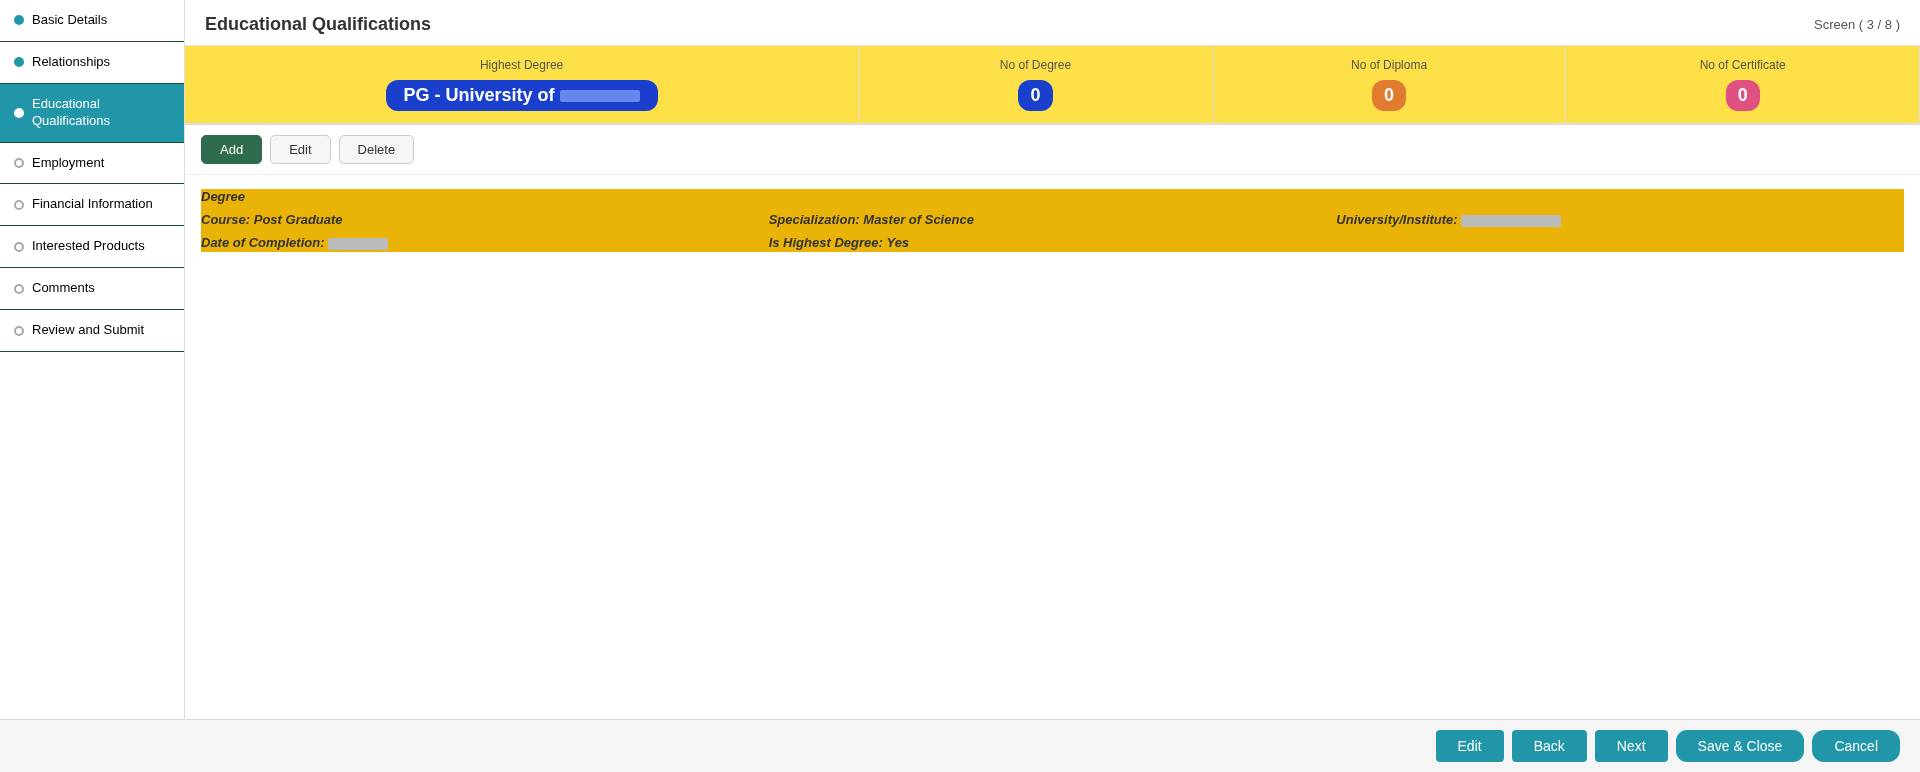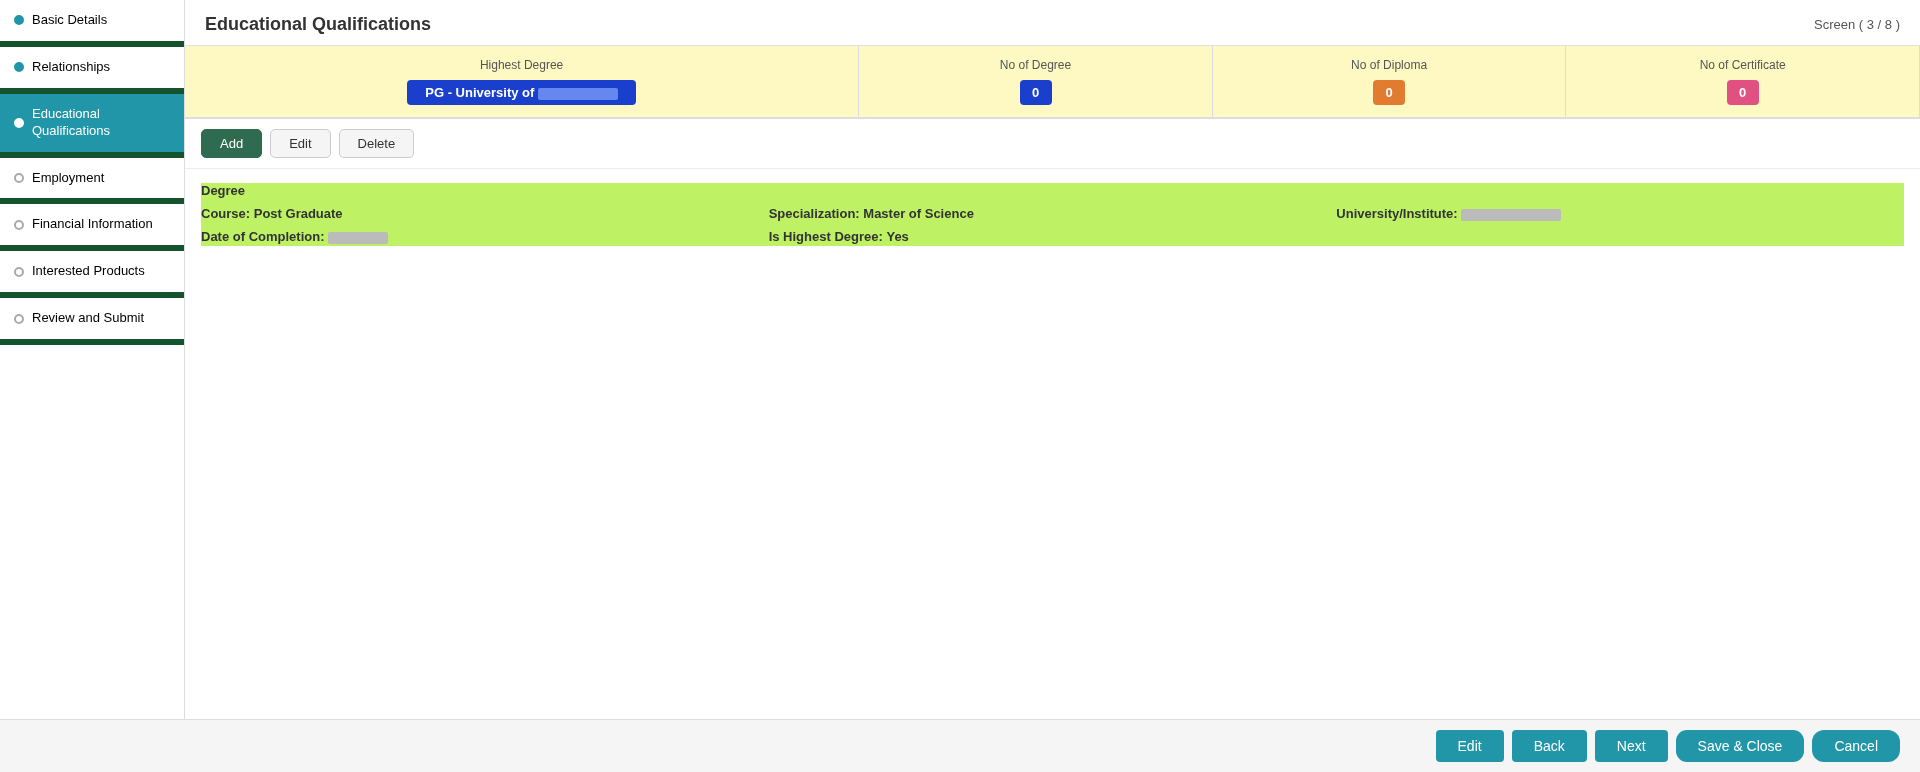--- a/index.html
+++ b/index.html
@@ -2,56 +2,56 @@
 <html><head>
   <meta charset="utf-8">
   <style>
     * { box-sizing: border-box; margin: 0; padding: 0; }
     body { font-family: Arial, sans-serif; font-size: 13px; background: #f0f0f0; height: 772px; overflow: hidden; display: flex; flex-direction: column; }
 
     .main-container { display: flex; flex: 1; overflow: hidden; }
 
     
     .sidebar { width: 185px; background: #fff; border-right: 1px solid #ddd; display: flex; flex-direction: column; overflow-y: auto; }
-    .sidebar-item { padding: 12px 14px; display: flex; align-items: center; gap: 8px; cursor: pointer; border-bottom: 6px solid #14532d; }
+    .sidebar-item { padding: 12px 14px; display: flex; align-items: center; gap: 8px; cursor: pointer; border-bottom: 1px solid #14532d; }
     .sidebar-item.active { background: #2196a8; color: #fff; }
     .sidebar-item .dot { width: 10px; height: 10px; border-radius: 50%; border: 2px solid #aaa; flex-shrink: 0; }
     .sidebar-item.active .dot { background: #fff; border-color: #fff; }
     .sidebar-item.info .dot { background: #2196a8; border-color: #2196a8; }
     .sidebar-item.active .dot { background: #fff; border-color: #fff; }
     .sidebar-label { font-size: 13px; line-height: 1.3; }
 
     
     .content { flex: 1; background: #fff; display: flex; flex-direction: column; overflow: hidden; }
 
     .content-header { padding: 14px 20px 10px; display: flex; justify-content: space-between; align-items: center; border-bottom: 1px solid #e0e0e0; }
     .content-header h2 { font-size: 18px; font-weight: 600; color: #333; }
     .screen-info { font-size: 13px; color: #555; }
 
     
-    .stats-bar { display: flex; align-items: center; border-bottom: 2px solid #ddd; background: #fef9c3; }
+    .stats-bar { display: flex; align-items: center; border-bottom: 2px solid #ddd; background: #fde047; }
     .stats-cell { flex: 1; padding: 12px 16px; display: flex; flex-direction: column; align-items: center; justify-content: center; border-right: 1px solid #ddd; text-align: center; }
     .stats-cell:first-child { flex: 2; align-items: center; }
     .stats-cell-label { font-size: 12px; color: #555; margin-bottom: 8px; }
-    .stats-badge { padding: 5px 18px; border-radius: 4px; font-size: 13px; font-weight: bold; color: #fff; }
+    .stats-badge { padding: 5px 18px; border-radius: 12px; font-size: 18px; font-weight: bold; color: #fff; }
     .badge-blue { background: #1a3fcc; }
     .badge-navy { background: #1a3fcc; padding: 5px 12px; min-width: 32px; text-align: center; }
     .badge-orange { background: #e07b30; padding: 5px 12px; min-width: 32px; text-align: center; }
     .badge-pink { background: #e05080; padding: 5px 12px; min-width: 32px; text-align: center; }
 
     
     .toolbar { padding: 10px 16px; display: flex; gap: 8px; border-bottom: 1px solid #eee; }
     .btn { padding: 6px 18px; border: 1px solid #ccc; border-radius: 5px; cursor: pointer; font-size: 13px; }
     .btn-add { background: #2f6b4f; color: #fff; border-color: #2f6b4f; }
     .btn-edit { background: #f5f5f5; color: #333; }
     .btn-delete { background: #f5f5f5; color: #333; }
 
     
     .record-area { flex: 1; padding: 14px 16px; overflow-y: auto; }
-    .record-card { background: #bef264; }
+    .record-card { background: #eab308; font-style: italic; }
     .record-type { font-size: 13px; font-weight: bold; color: #333; margin-bottom: 6px; }
     .record-fields { display: grid; grid-template-columns: 1fr 1fr 1fr; gap: 4px 0; }
     .record-field { font-size: 13px; color: #555; padding: 2px 0; }
     .record-field span { color: #333; font-weight: 600; }
     .redacted { display: inline-block; background: #bbb; border-radius: 2px; height: 12px; vertical-align: middle; }
 
     
     .footer { padding: 10px 20px; background: #f5f5f5; border-top: 1px solid #ddd; display: flex; justify-content: flex-end; gap: 8px; }
     .footer-btn { padding: 8px 22px; border-radius: 4px; border: none; cursor: pointer; font-size: 14px; color: #fff; font-weight: 500; }
     .btn-hold { background: #2196a8; }
@@ -82,20 +82,24 @@
       <div class="dot"></div>
       <span class="sidebar-label">Employment</span>
     </div>
     <div class="sidebar-item">
       <div class="dot"></div>
       <span class="sidebar-label">Financial Information</span>
     </div>
     <div class="sidebar-item">
       <div class="dot"></div>
       <span class="sidebar-label">Interested Products</span>
+    </div>
+    <div class="sidebar-item">
+      <div class="dot"></div>
+      <span class="sidebar-label">Comments</span>
     </div>
     <div class="sidebar-item">
       <div class="dot"></div>
       <span class="sidebar-label">Review and Submit</span>
     </div>
   </div>
 
   <div class="content">
 
     <div class="content-header">

